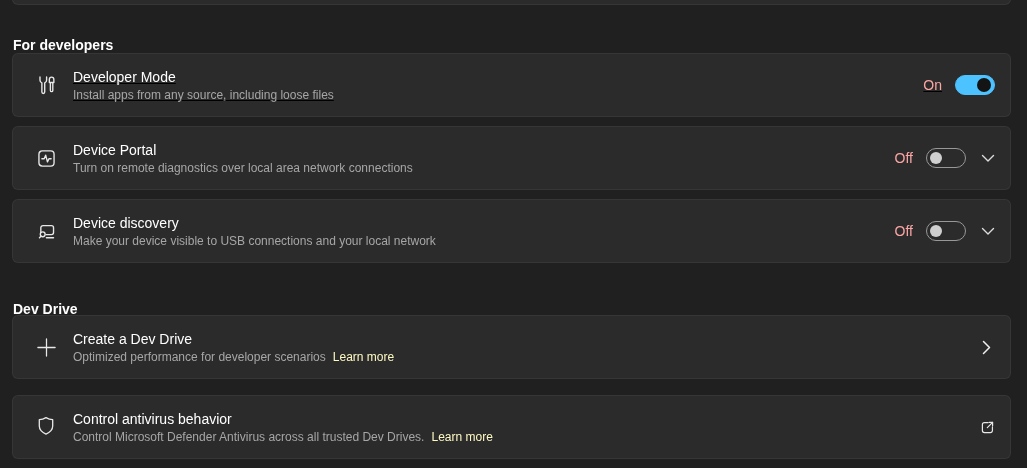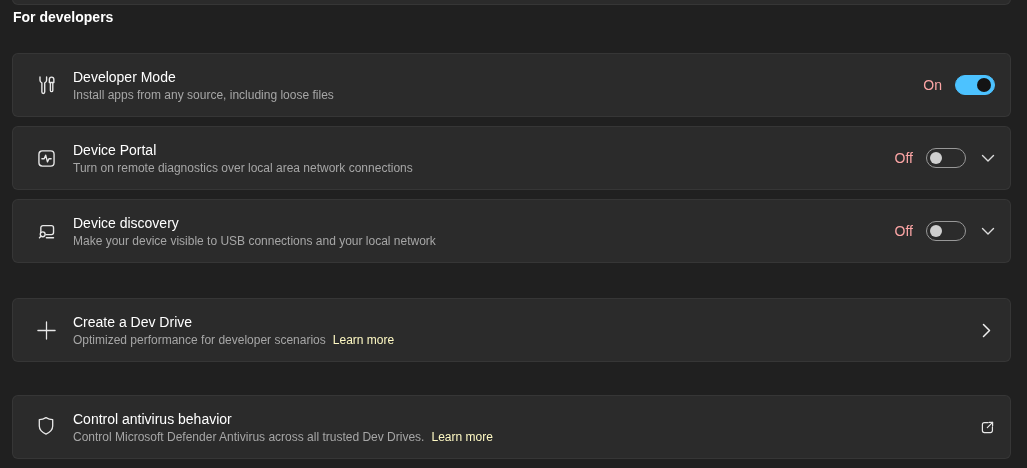--- a/index.html
+++ b/index.html
@@ -34,23 +34,23 @@
   .chev-slot{width:14px;display:flex;justify-content:center;margin-left:15px;}
   svg{display:block;}
 </style>
 </head>
 <body>
 
 <div class="screen">
 
   <div class="partial-card"></div>
 
-  <div class="section-heading" style="top:8px;">For developers</div>
+  <div class="section-heading" style="top:36px;">For developers</div>
 
-  <div class="card" style="top:53px;">
+  <div class="card" style="top:53px;text-decoration:underline;">
     <div class="icon-cell">
       <svg viewBox="0 0 20 20" width="21" height="21" fill="none" stroke="#e8e8e8" stroke-width="1.3" stroke-linecap="round" stroke-linejoin="round">
         <path d="M3.8 1.8 V5.1 a2.7 2.7 0 0 0 1.8 2.5 V16.3 a1.35 1.35 0 0 0 2.7 0 V7.6 A2.7 2.7 0 0 0 10.1 5.1 V1.8"></path>
         <path d="M12.7 7.1 V4.2 a2.15 2.15 0 0 1 4.3 0 V7.1 Z"></path>
         <path d="M13.7 7.4 v7.3 a1.15 1.15 0 0 0 2.3 0 V7.4"></path>
       </svg>
     </div>
     <div class="text-cell">
       <div class="row-title">Developer Mode</div>
       <div class="row-sub">
@@ -114,21 +114,21 @@
       <div class="chev-slot">
         <svg width="14" height="9" viewBox="0 0 14 9" fill="none" stroke="#dcdcdc" stroke-width="1.4" stroke-linecap="round" stroke-linejoin="round">
             <path d="M1.5 1.5 7 7l5.5-5.5"></path>
           </svg>
       </div>
     </div>
   </div>
 
   <div class="section-heading" style="top:300px;">Dev Drive</div>
 
-  <div class="card" style="top:298px;padding-right:19px;">
+  <div class="card" style="top:315px;padding-right:19px;">
     <div class="icon-cell">
       <svg viewBox="0 0 20 20" width="21" height="21" fill="none" stroke="#e8e8e8" stroke-width="1.2" stroke-linecap="round">
         <path d="M10 1.8V18.2M1.8 10H18.2"></path>
       </svg>
     </div>
     <div class="text-cell">
       <div class="row-title">Create a Dev Drive</div>
       <div class="row-sub">
         <span>Optimized performance for developer scenarios</span>
         <a href="#">Learn more</a>

